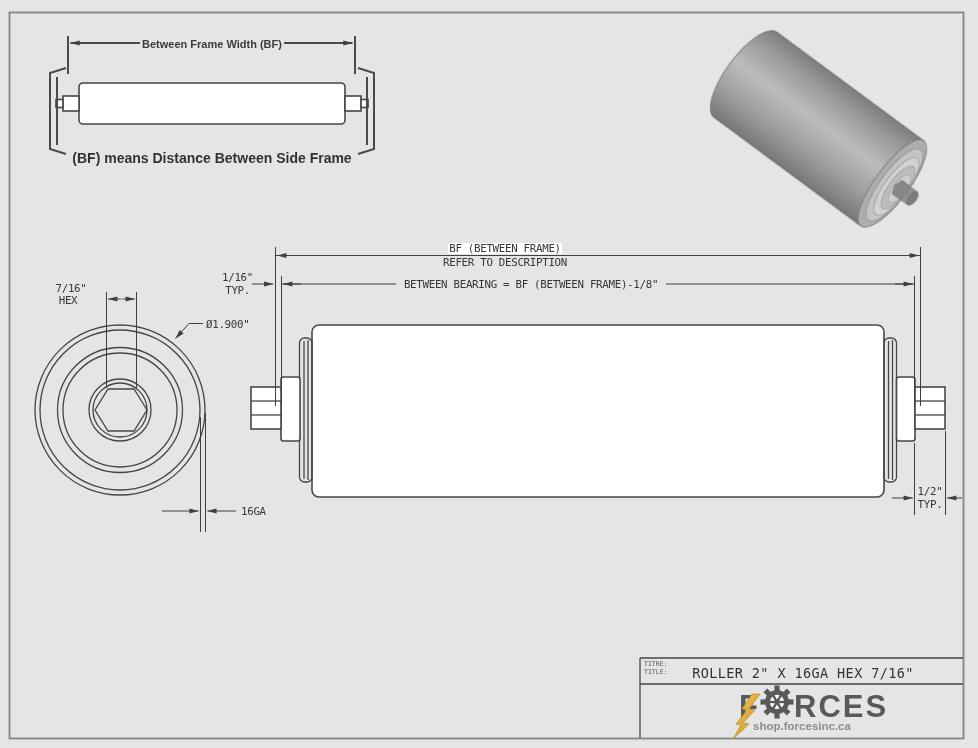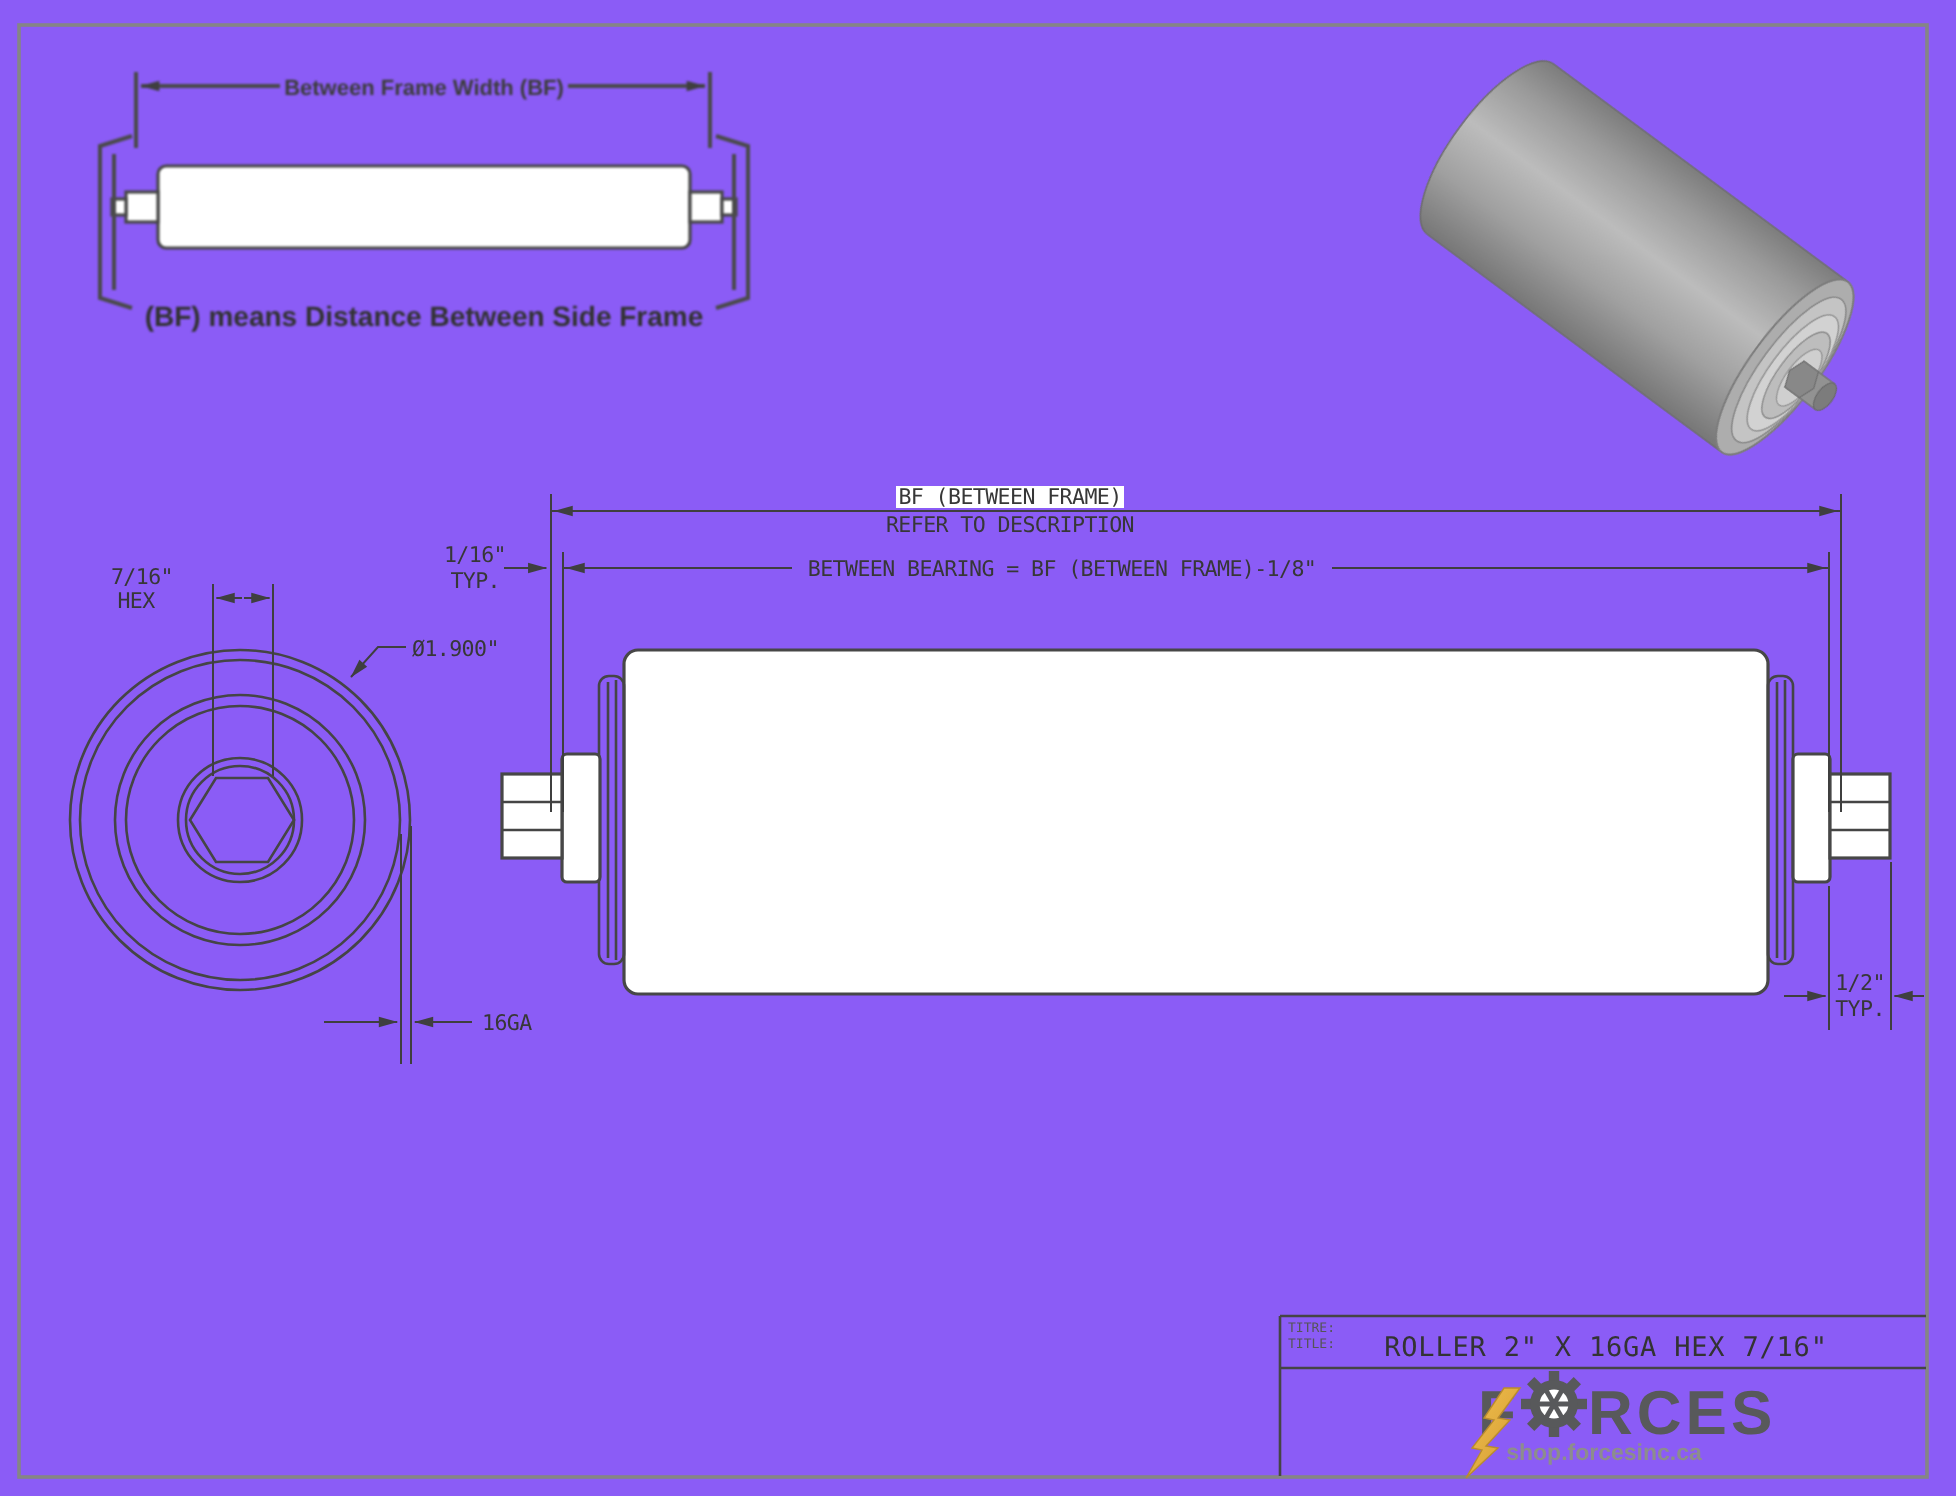--- a/index.html
+++ b/index.html
@@ -1,16 +1,16 @@
 <!DOCTYPE html>
 <html><head>
 <meta charset="utf-8">
 <style>
   html,body { margin:0; padding:0; background:#ffffff; }
-  #sheet { position:relative; width:978px; height:748px; background:#8b5cf6; overflow:hidden;
+  #sheet { position:relative; width:978px; height:748px; background:#e5e5e5; overflow:hidden;
            font-family:"Liberation Sans", sans-serif; }
   svg text { user-select:none; }
   .ln    { stroke:#454545; fill:none; stroke-width:1.3; }
   .lnf   { stroke:#474747; fill:#ffffff; stroke-width:1.6; }
   .dim   { stroke:#3f3f3f; fill:none; stroke-width:1; }
   .dimtxt{ font:10.8px "DejaVu Sans Mono", monospace; fill:#373737; letter-spacing:-0.3px; }
   .border{ stroke:#858585; fill:none; stroke-width:1.8; }
   .exptxt{ font:bold 11px "Liberation Sans", sans-serif; fill:#3c3c3c; }
   .expcap{ font:bold 14px "Liberation Sans", sans-serif; fill:#323232; }
   .expln { stroke:#4a4a4a; fill:none; stroke-width:2; }

